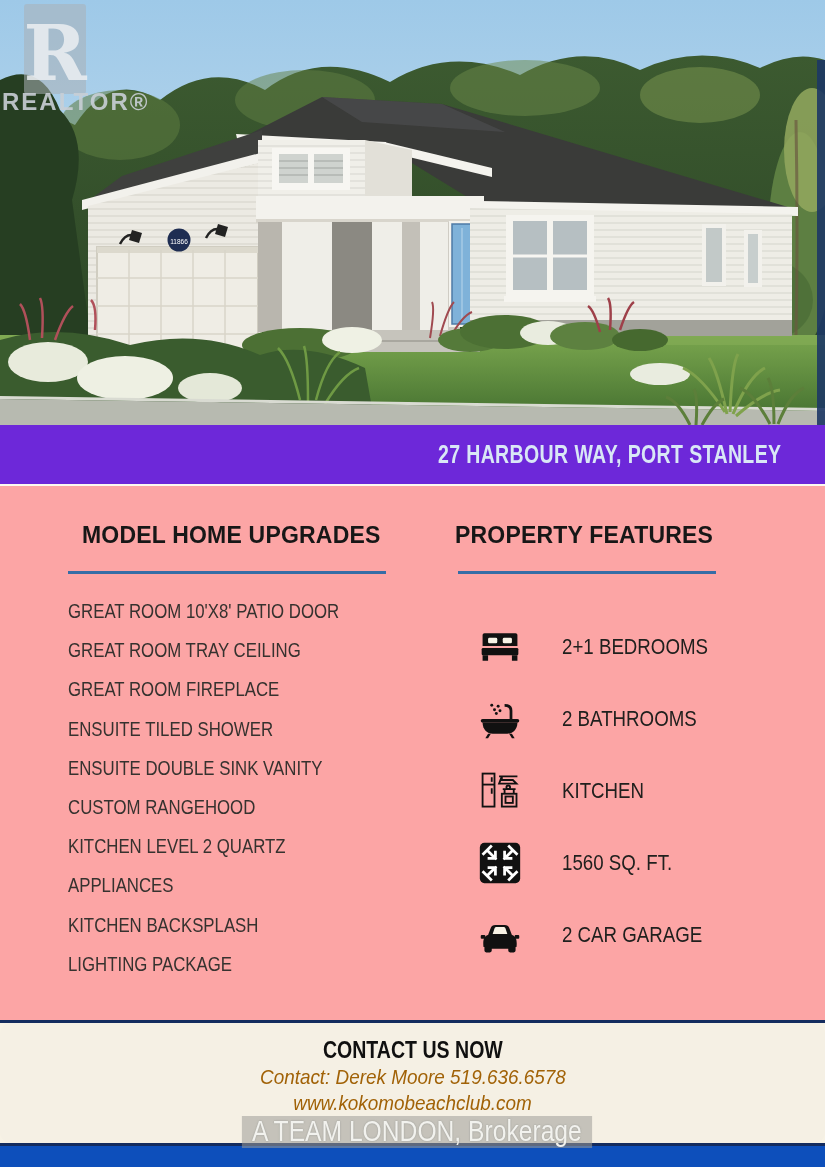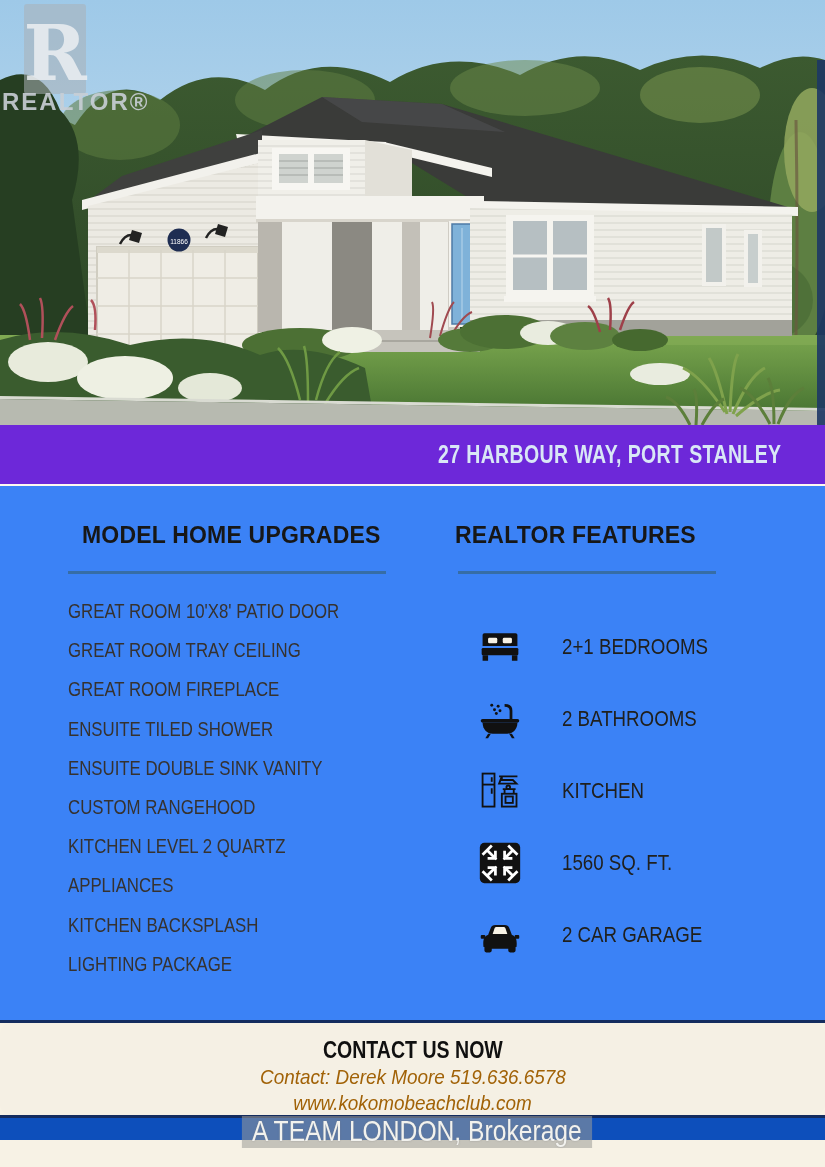--- a/index.html
+++ b/index.html
@@ -8,41 +8,41 @@
   
   .photo{position:relative;width:825px;height:425px;display:block;}
   
   .address-bar{height:61px;background:#6d28d9;display:flex;align-items:center;
                justify-content:flex-end;padding-right:44px;box-sizing:border-box;
                border-bottom:2px solid #fdfaf0;}
   .address-bar span{color:#d9e7f6;font-size:25px;font-weight:700;letter-spacing:.5px;
                     display:inline-block;transform:scaleX(.78);transform-origin:100% 50%;
                     white-space:nowrap;}
   
-  .content{position:relative;height:534px;background:#3b82f6;}
+  .content{position:relative;height:534px;background:#fca5a5;}
   .col{position:absolute;top:36px;}
   .col-left{left:68px;width:330px;}
   .col-right{left:455px;width:300px;}
   .sec-title{font-size:23px;font-weight:700;color:#171717;letter-spacing:.2px;white-space:nowrap;}
   .col-left .sec-title{margin-left:14px;}
   .rule{height:3px;background:#366da6;margin-top:22px;}
   .col-left .rule{width:318px;}
   .col-right .rule{width:258px;margin-left:3px;}
   .up-list{margin-top:24px;}
   .up-item{margin-bottom:14px;font-size:21px;color:#36322f;line-height:1.2;}
   .cond{display:inline-block;transform:scaleX(.8);transform-origin:0 50%;white-space:nowrap;}
   .cond.wrapw{white-space:normal;width:400px;}
   .feat-list{margin-top:50px;}
   .feat-row{display:flex;align-items:center;height:46px;margin-bottom:26px;padding-left:23px;}
   .feat-icon{width:44px;height:44px;flex:0 0 44px;}
   .feat-label{margin-left:40px;font-size:22px;color:#20201e;display:inline-block;
               transform:scaleX(.85);transform-origin:0 50%;white-space:nowrap;}
   
   .divider{height:3px;background:#142c5e;}
-  .contact{height:92px;background:#f5f0e4;text-align:center;border-radius:11px;}
+  .contact{height:120px;background:#f5f0e4;text-align:center;border-radius:11px;}
   .contact-heading{padding-top:14px;font-size:23px;font-weight:700;color:#101010;}
   .contact-heading span{display:inline-block;transform:scaleX(.85);}
   .contact-line{font-size:21px;font-style:italic;color:#a16207;line-height:1.22;}
   .contact-line span{display:inline-block;transform:scaleX(.9);}
   .brokerage{margin-top:1px;margin-left:8px;}
   .brokerage span{display:inline-block;transform:scaleX(.85);font-size:29px;color:#f2f2ee;
                   background:rgba(156,156,152,.55);padding:0 12px;line-height:1.1;
                   text-shadow:0 0 2px rgba(120,120,120,.6);}
   .footer{height:22px;background:#0d4fbb;border-top:3px solid #142c5e;box-sizing:content-box;}
   .ic{display:block;}
@@ -277,21 +277,21 @@
         <div class="up-item"><span class="cond">ENSUITE DOUBLE SINK VANITY</span></div>
         <div class="up-item"><span class="cond">CUSTOM RANGEHOOD</span></div>
         <div class="up-item"><span class="cond">KITCHEN LEVEL 2 QUARTZ</span></div>
         <div class="up-item"><span class="cond">APPLIANCES</span></div>
         <div class="up-item"><span class="cond">KITCHEN BACKSPLASH</span></div>
         <div class="up-item"><span class="cond">LIGHTING PACKAGE</span></div>
       </div>
     </div>
 
     <div class="col col-right">
-      <div class="sec-title">REALTOR FEATURES</div>
+      <div class="sec-title">PROPERTY FEATURES</div>
       <div class="rule"></div>
       <div class="feat-list">
 
         <div class="feat-row">
           <svg class="feat-icon ic" viewBox="0 0 48 48">
             <g fill="#111">
               <path d="M7 9h34a2 2 0 0 1 2 2v12H5V11a2 2 0 0 1 2-2z"></path>
               <rect x="11" y="14" width="10" height="6" rx="1.5" fill="#f7f2e5"></rect>
               <rect x="27" y="14" width="10" height="6" rx="1.5" fill="#f7f2e5"></rect>
               <rect x="4" y="25" width="40" height="8" rx="1.5"></rect>

